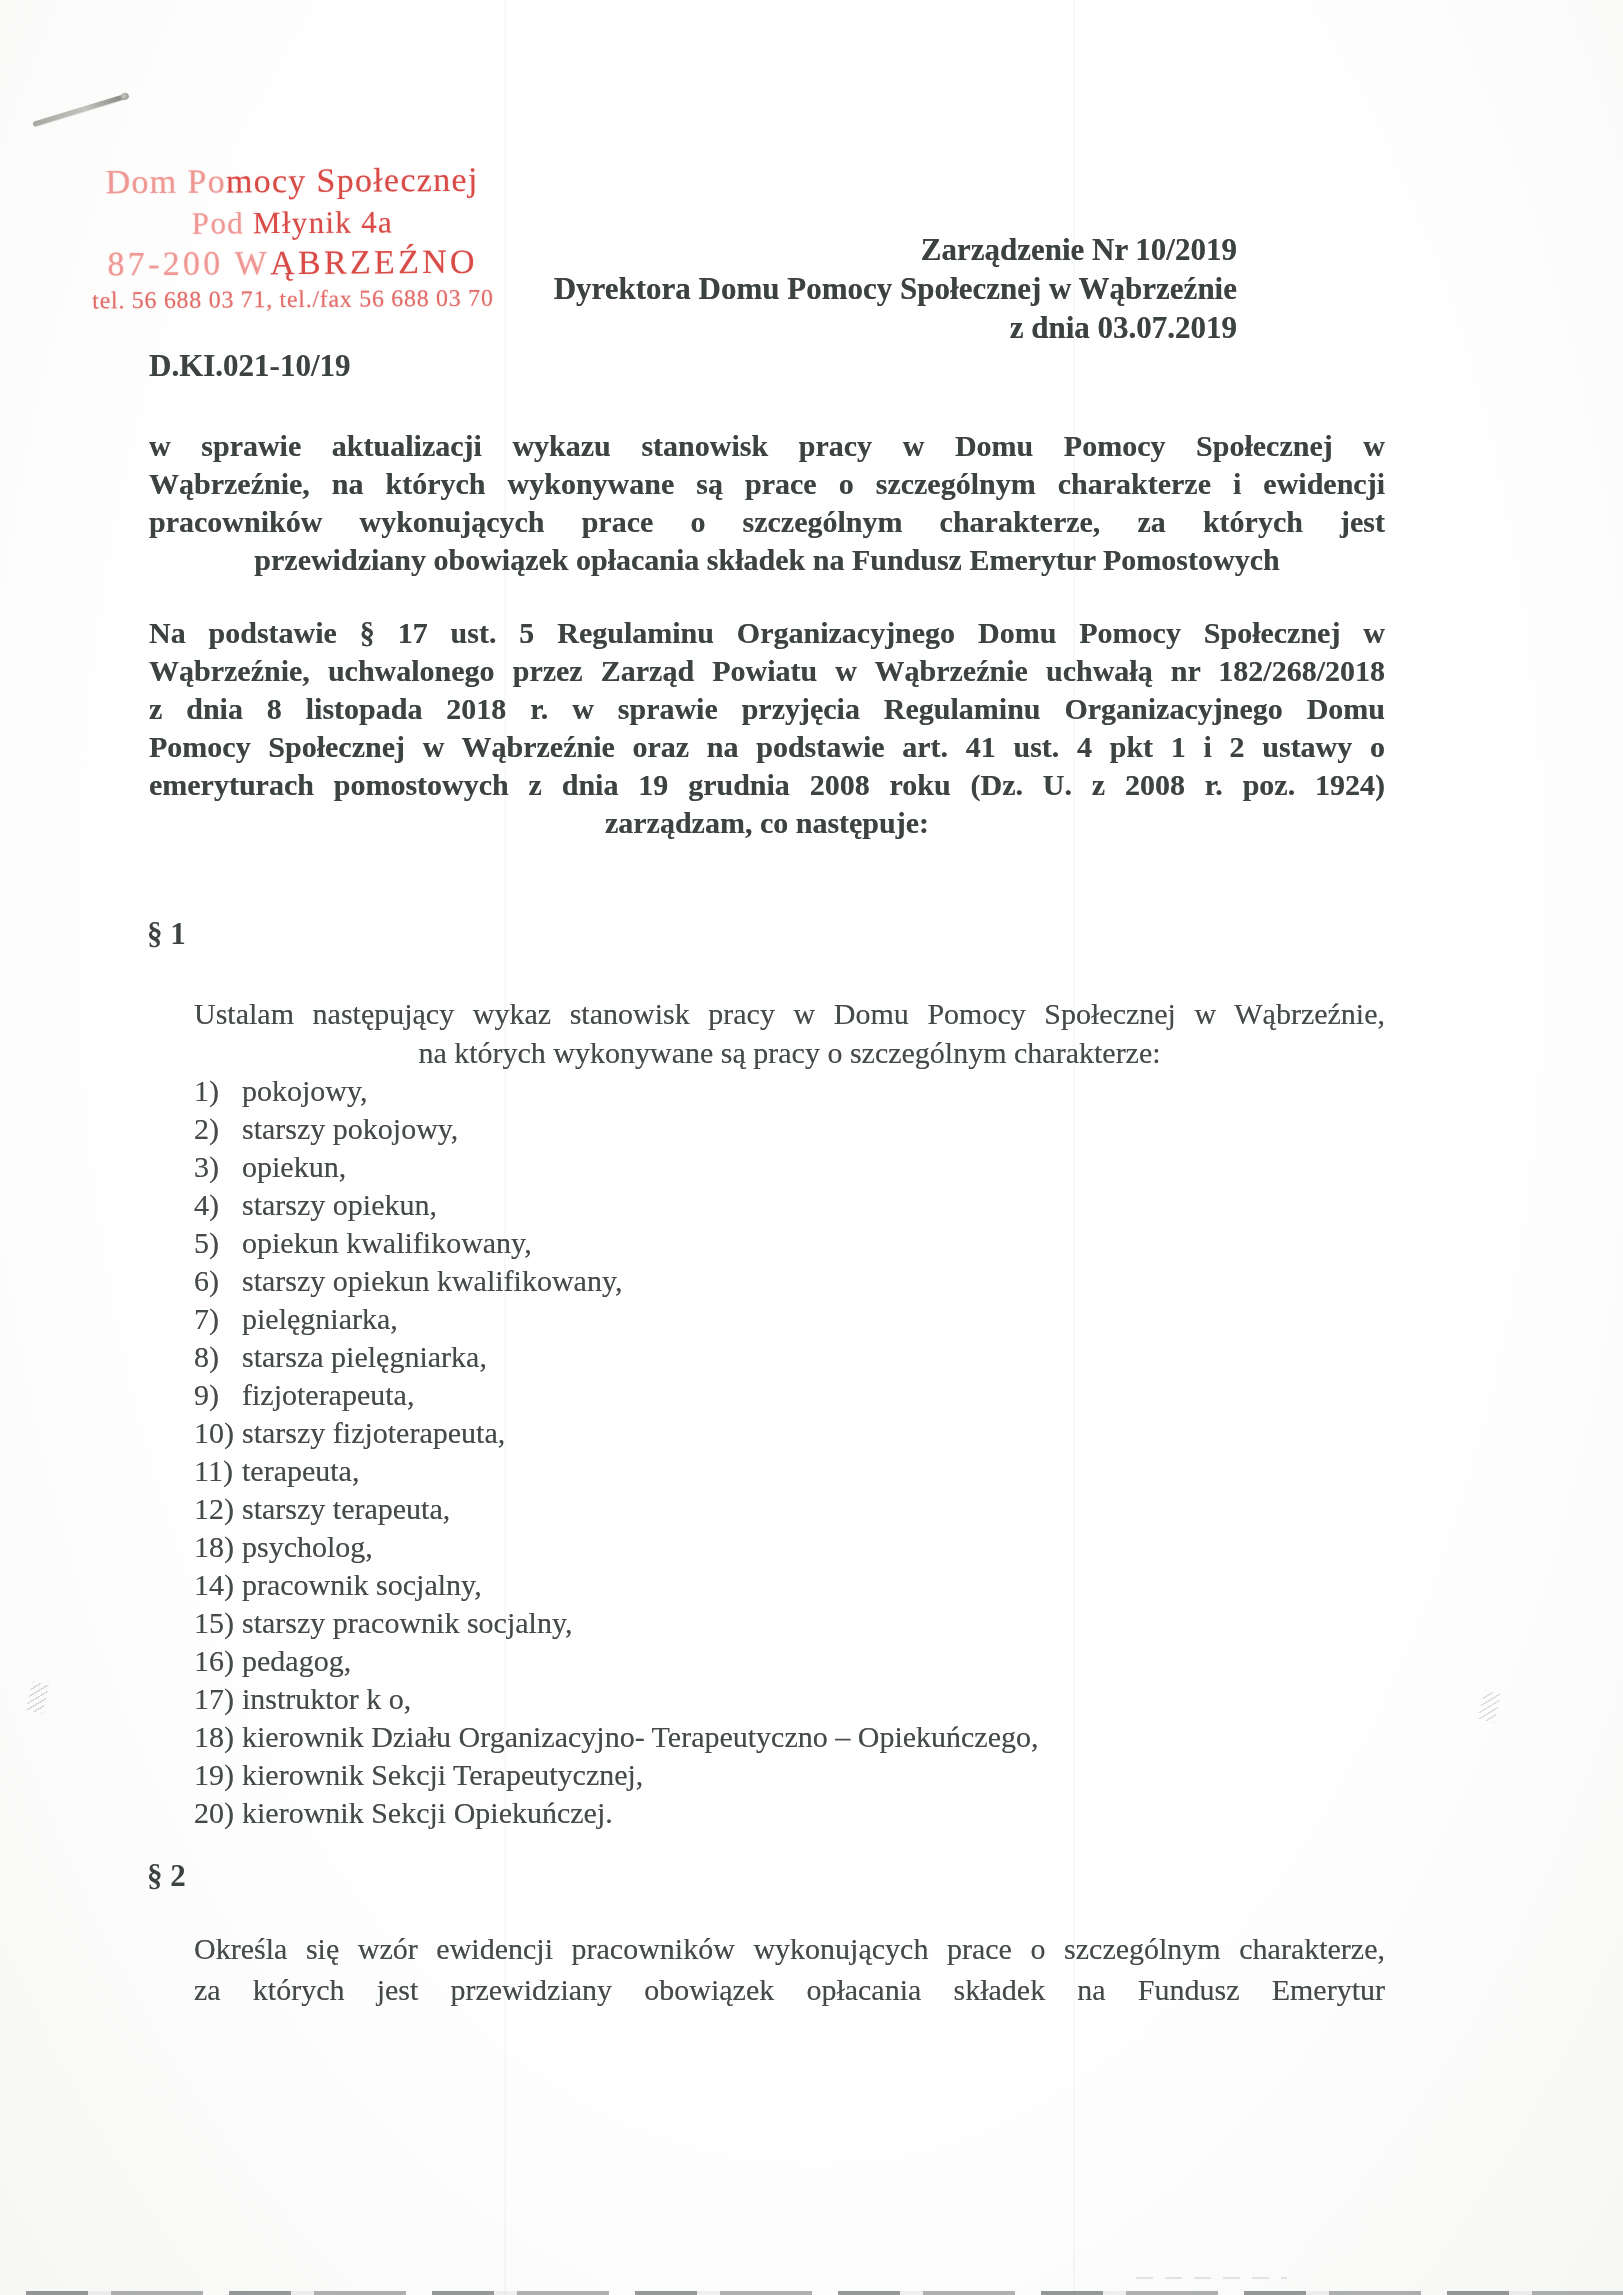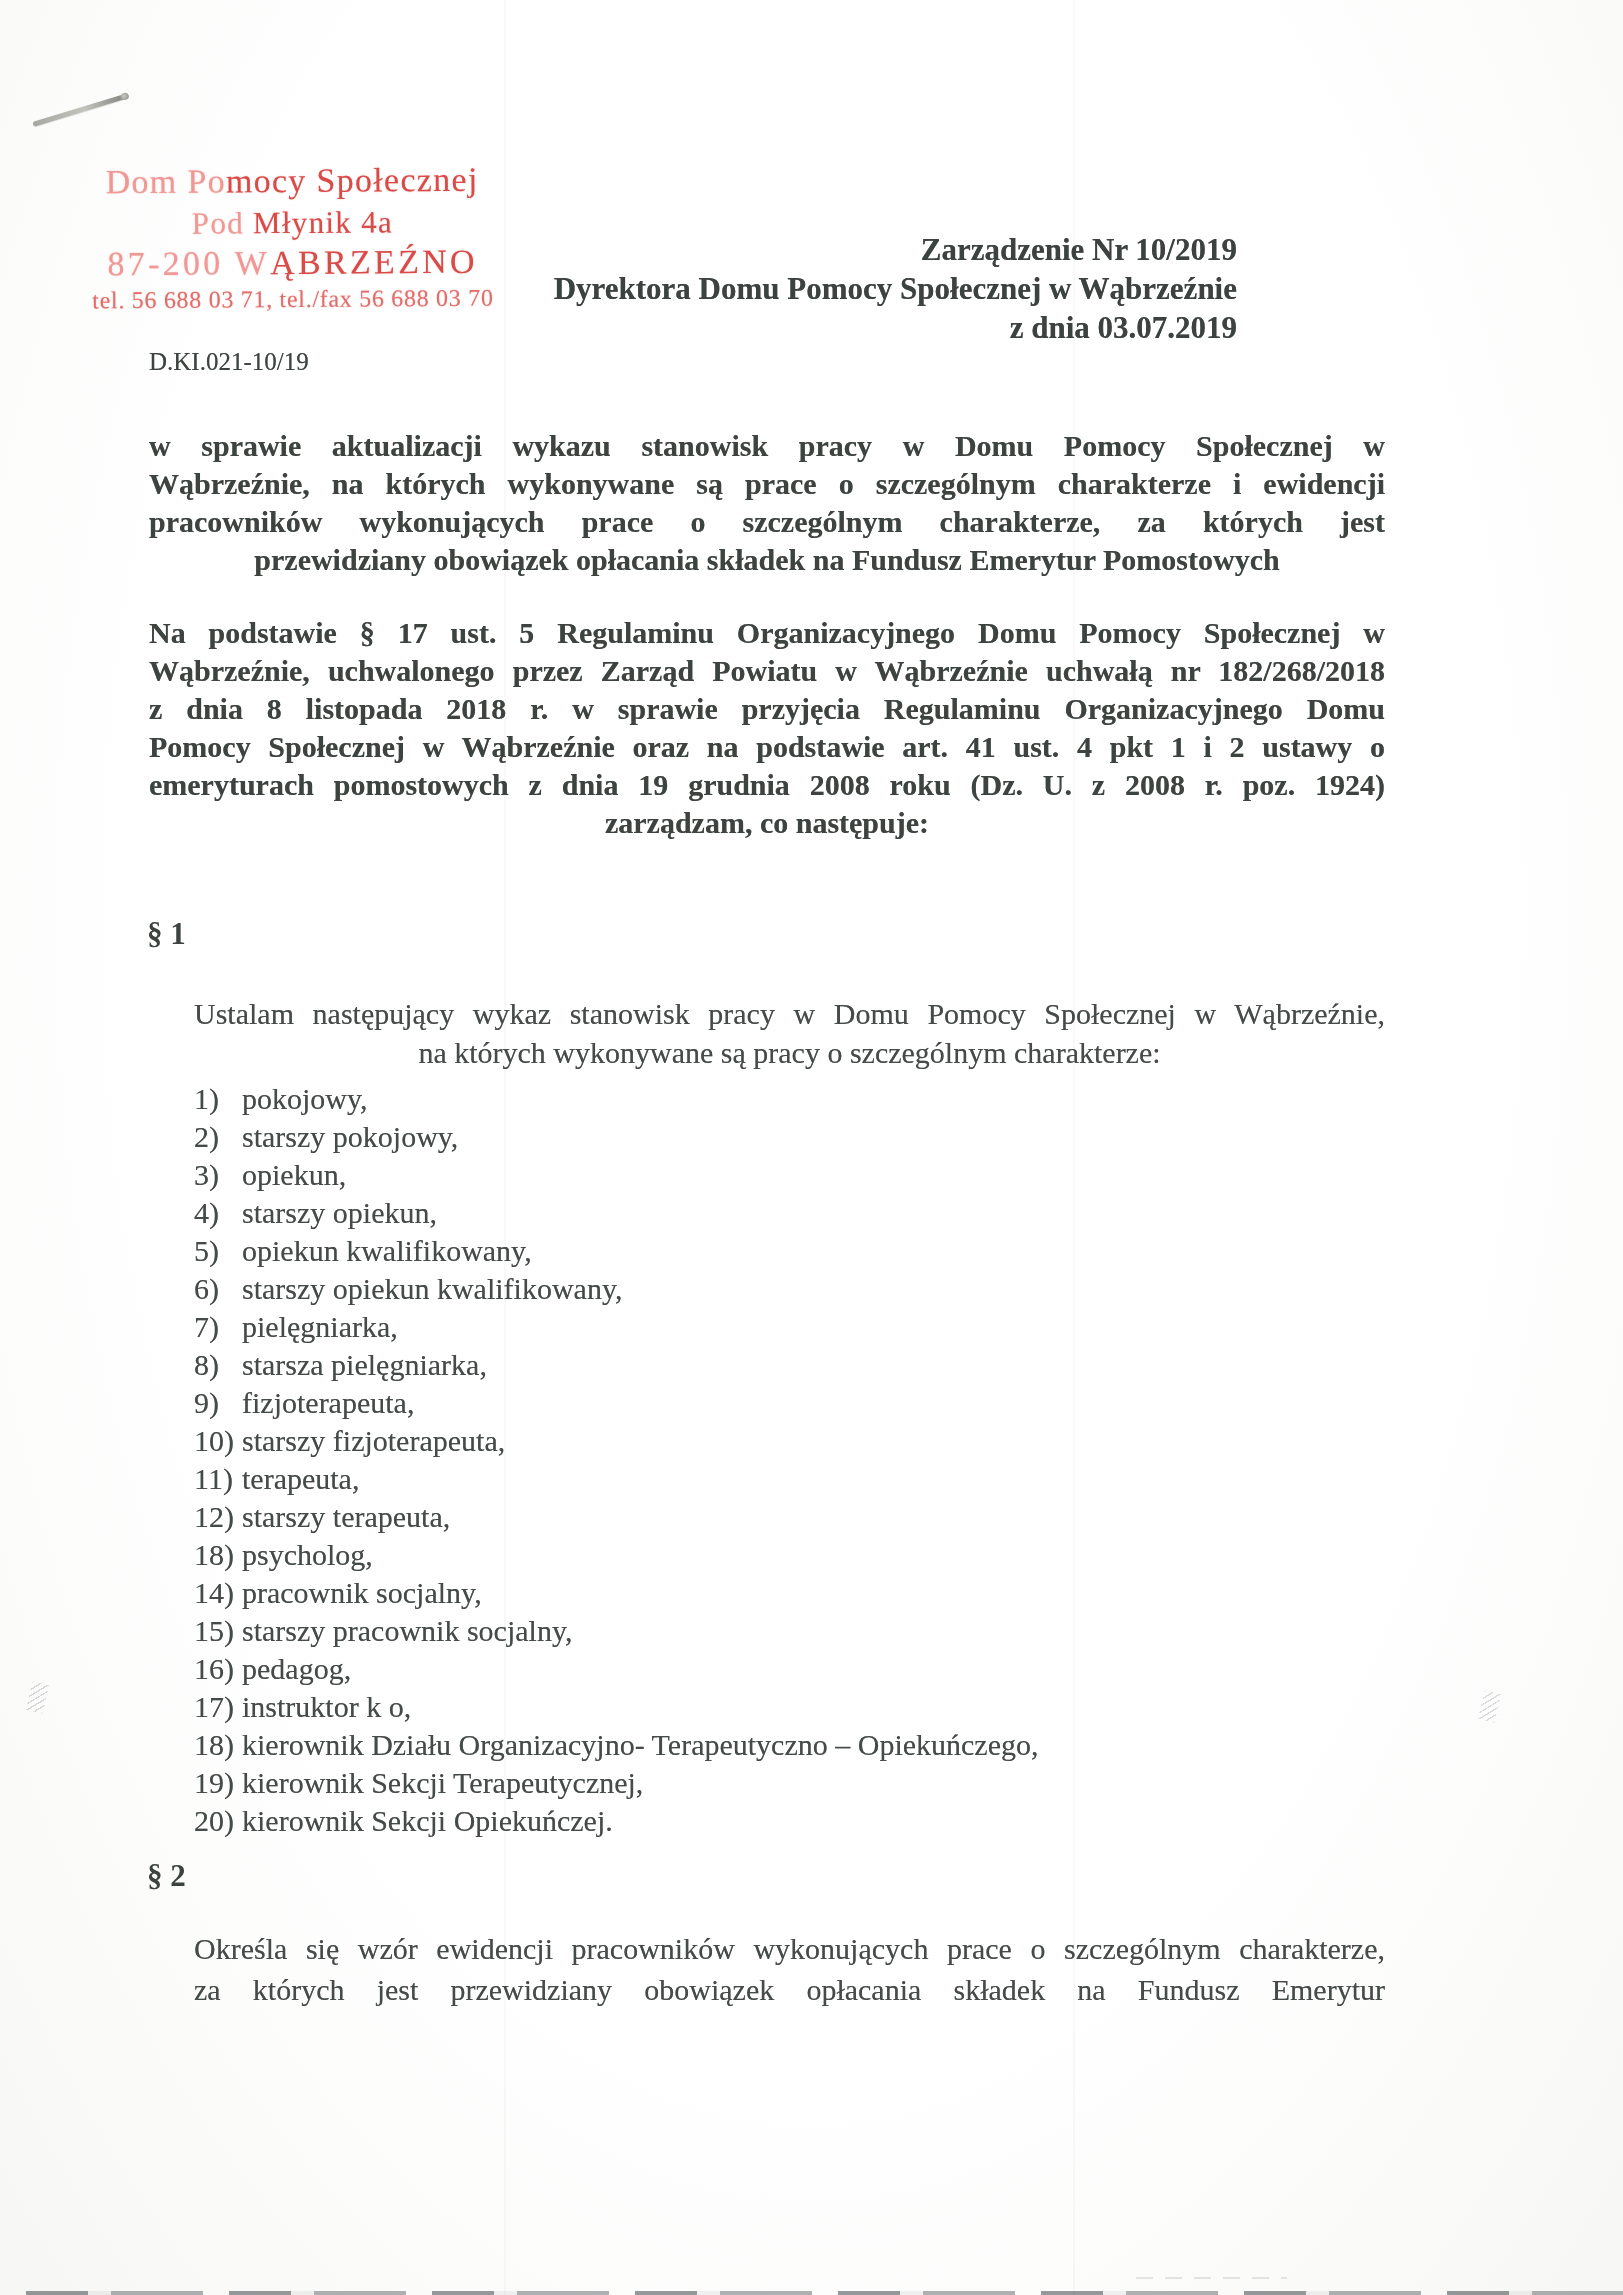--- a/index.html
+++ b/index.html
@@ -42,28 +42,28 @@
   .stamp .strong{color:#d84b47;}
   
   .tx{color:#454b49;text-shadow:0 0 0.4px rgba(60,66,63,.55);}
   .bold{font-weight:700;color:#3d4440;}
   .title-block{
     position:absolute;left:406px;top:202px;width:831px;text-align:right;
     font-weight:700;font-size:31px;line-height:39px;color:#3c423f;
     text-shadow:0 0 0.5px rgba(55,61,58,.6);
     margin-top:28px;
   }
-  .ref{position:absolute;left:149px;top:348px;font-weight:400;font-size:25px;color:#3d4440;}
+  .ref{position:absolute;left:149px;top:348px;font-weight:700;font-size:31px;color:#3d4440;}
   .para{position:absolute;left:149px;width:1236px;font-size:30px;}
   .para .ln{display:block;height:38px;line-height:38px;}
   .jline{text-align:justify;text-align-last:justify;}
   .plain{text-align:center;}
   .sec-header{position:absolute;left:147px;font-weight:700;font-size:31px;color:#3d4440;}
   .indent{left:194px;width:1191px;}
-  .list{position:absolute;left:194px;top:1072px;width:1244px;font-size:30px;margin-top:8px;}
+  .list{position:absolute;left:194px;top:1072px;width:1244px;font-size:30px;}
   .list .item{height:38px;line-height:38px;white-space:nowrap;}
   .list .no{display:inline-block;width:48px;}
   
   .squiggle{
     position:absolute;width:17px;height:29px;opacity:.45;
     background:repeating-linear-gradient(135deg, rgba(95,100,110,.55) 0 1.3px, transparent 1.3px 5.2px);
     transform:rotate(14deg);
   }
   .squiggle.right{opacity:.4;}
   

